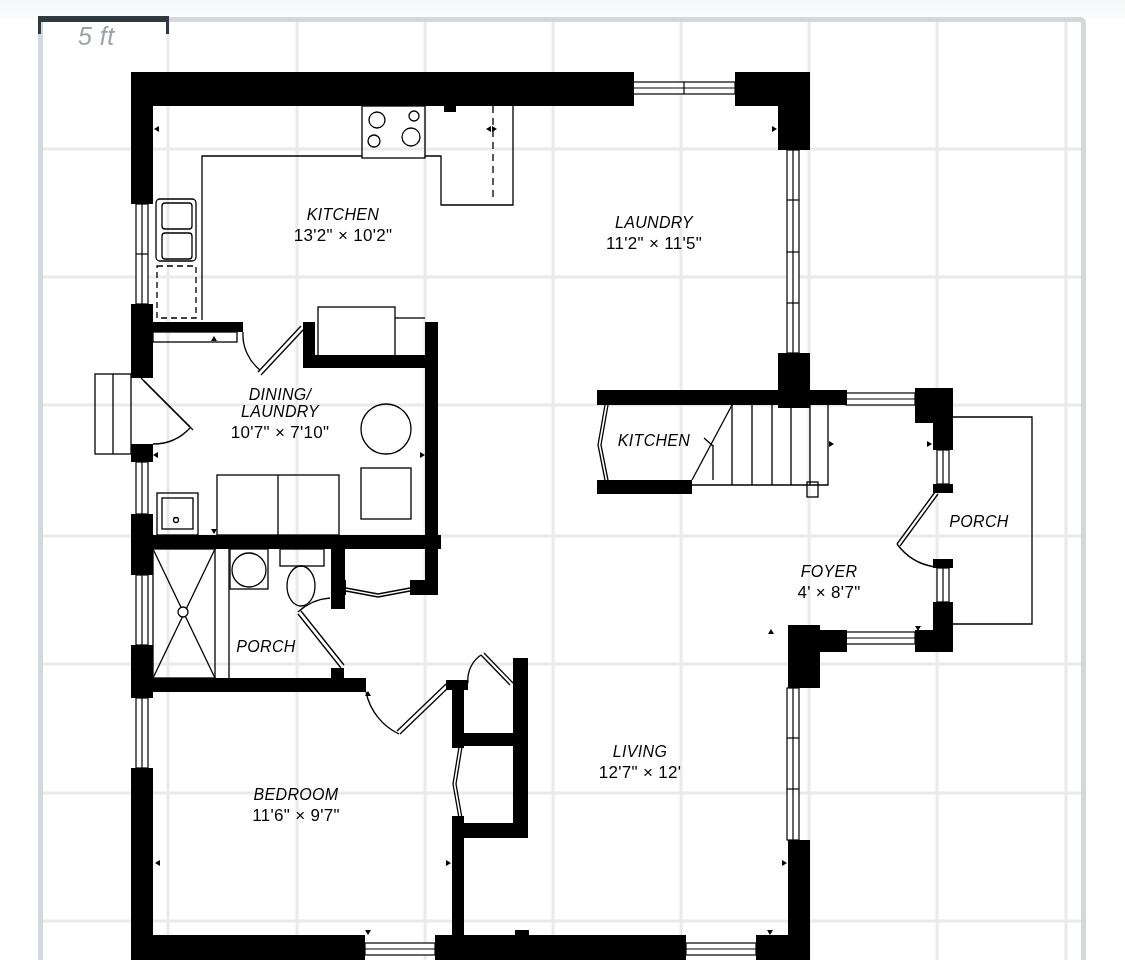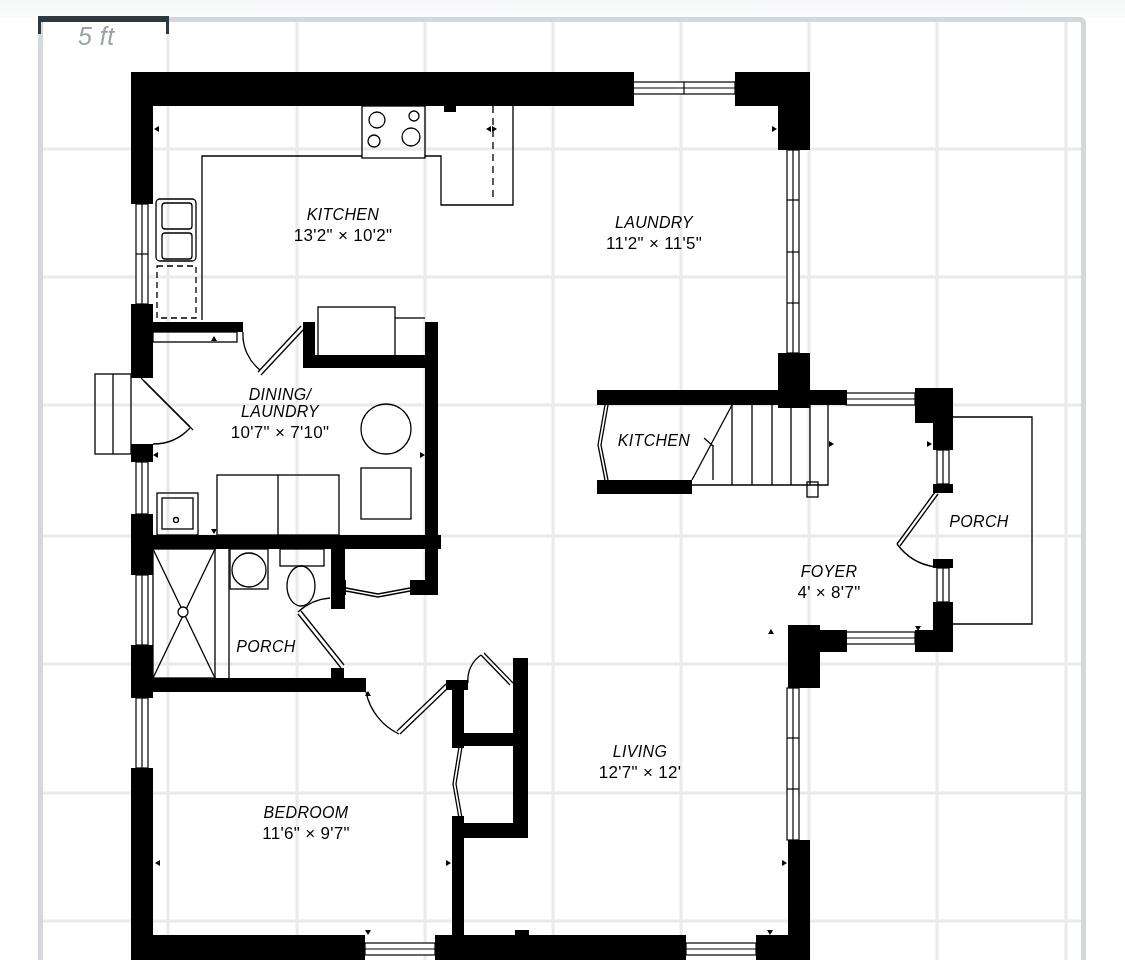--- a/index.html
+++ b/index.html
@@ -262,20 +262,20 @@
 <div class="room-label" style="left:829px; top:564px;">
   <div class="room-name">FOYER</div>
   <div class="room-dim">4' × 8'7"</div>
 </div>
 <div class="room-label" style="left:979px; top:514px;">
   <div class="room-name">PORCH</div>
 </div>
 <div class="room-label" style="left:266px; top:639px;">
   <div class="room-name">PORCH</div>
 </div>
-<div class="room-label" style="left:306px; top:787px;margin-top:18px;">
+<div class="room-label" style="left:296px; top:787px;">
   <div class="room-name">BEDROOM</div>
   <div class="room-dim">11'6" × 9'7"</div>
 </div>
 <div class="room-label" style="left:640px; top:744px;">
   <div class="room-name">LIVING</div>
   <div class="room-dim">12'7" × 12'</div>
 </div>
 
 </body></html>

